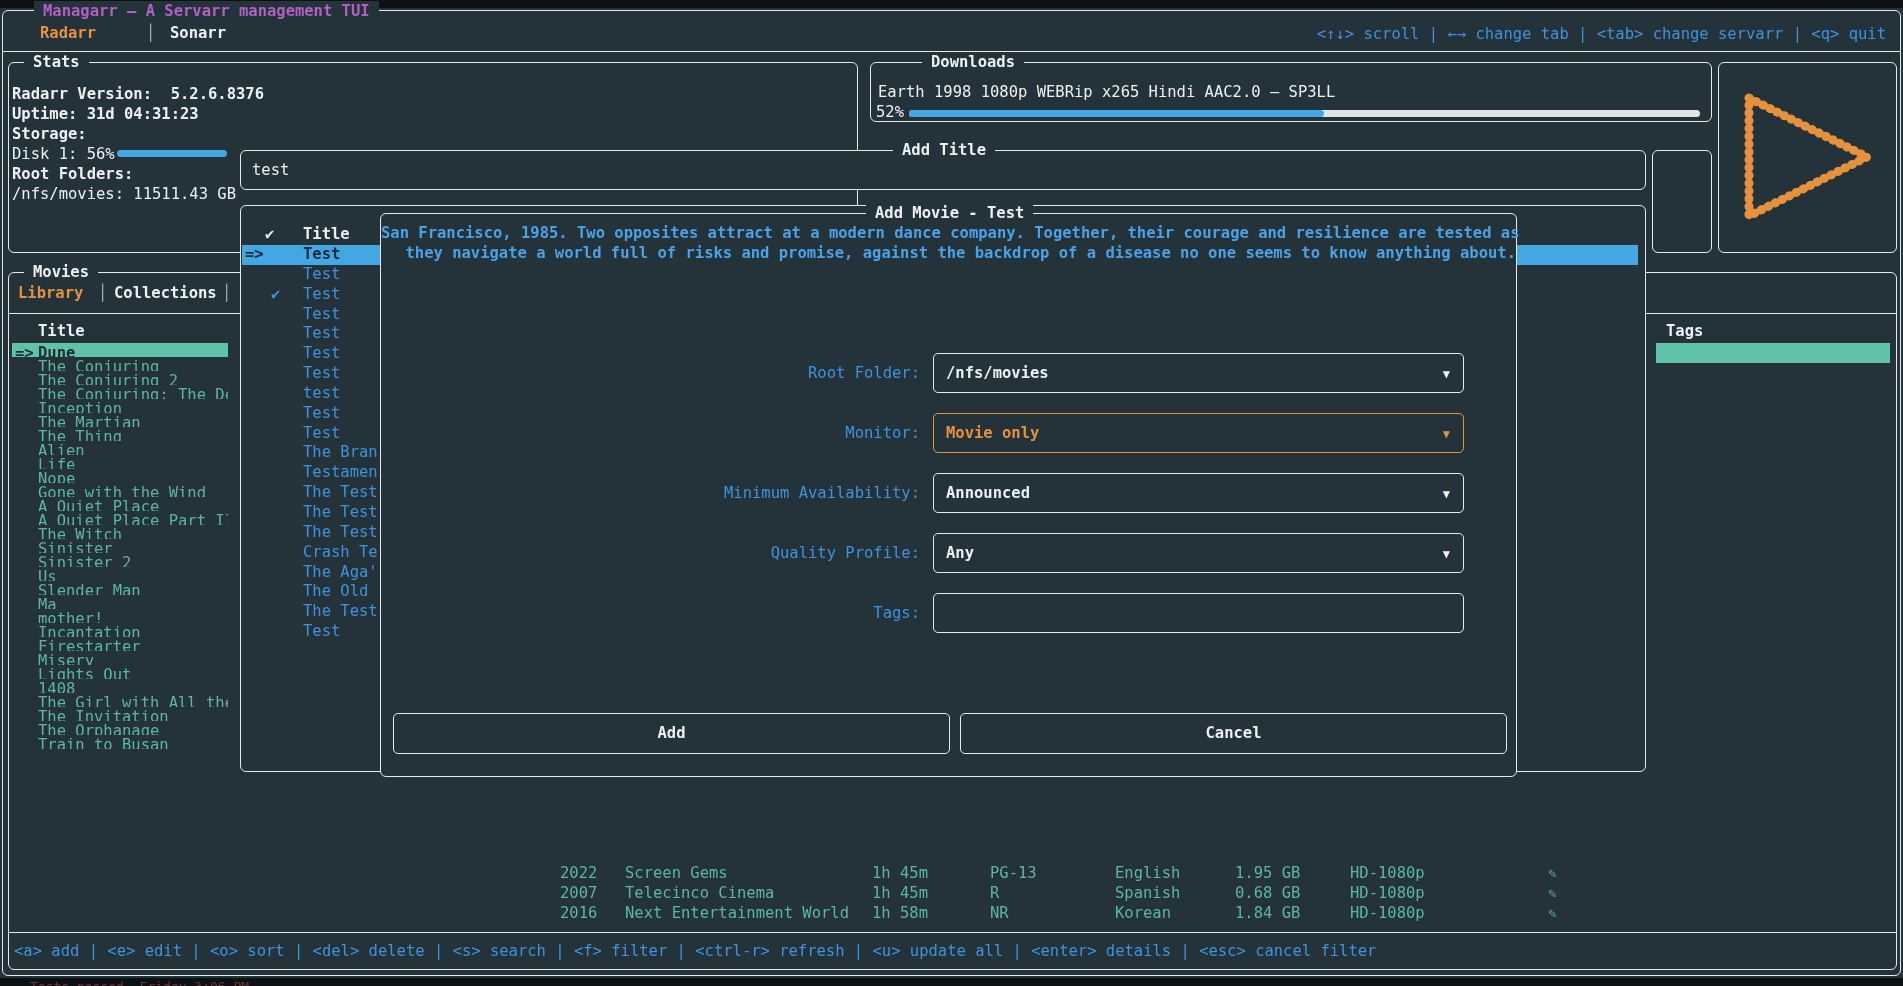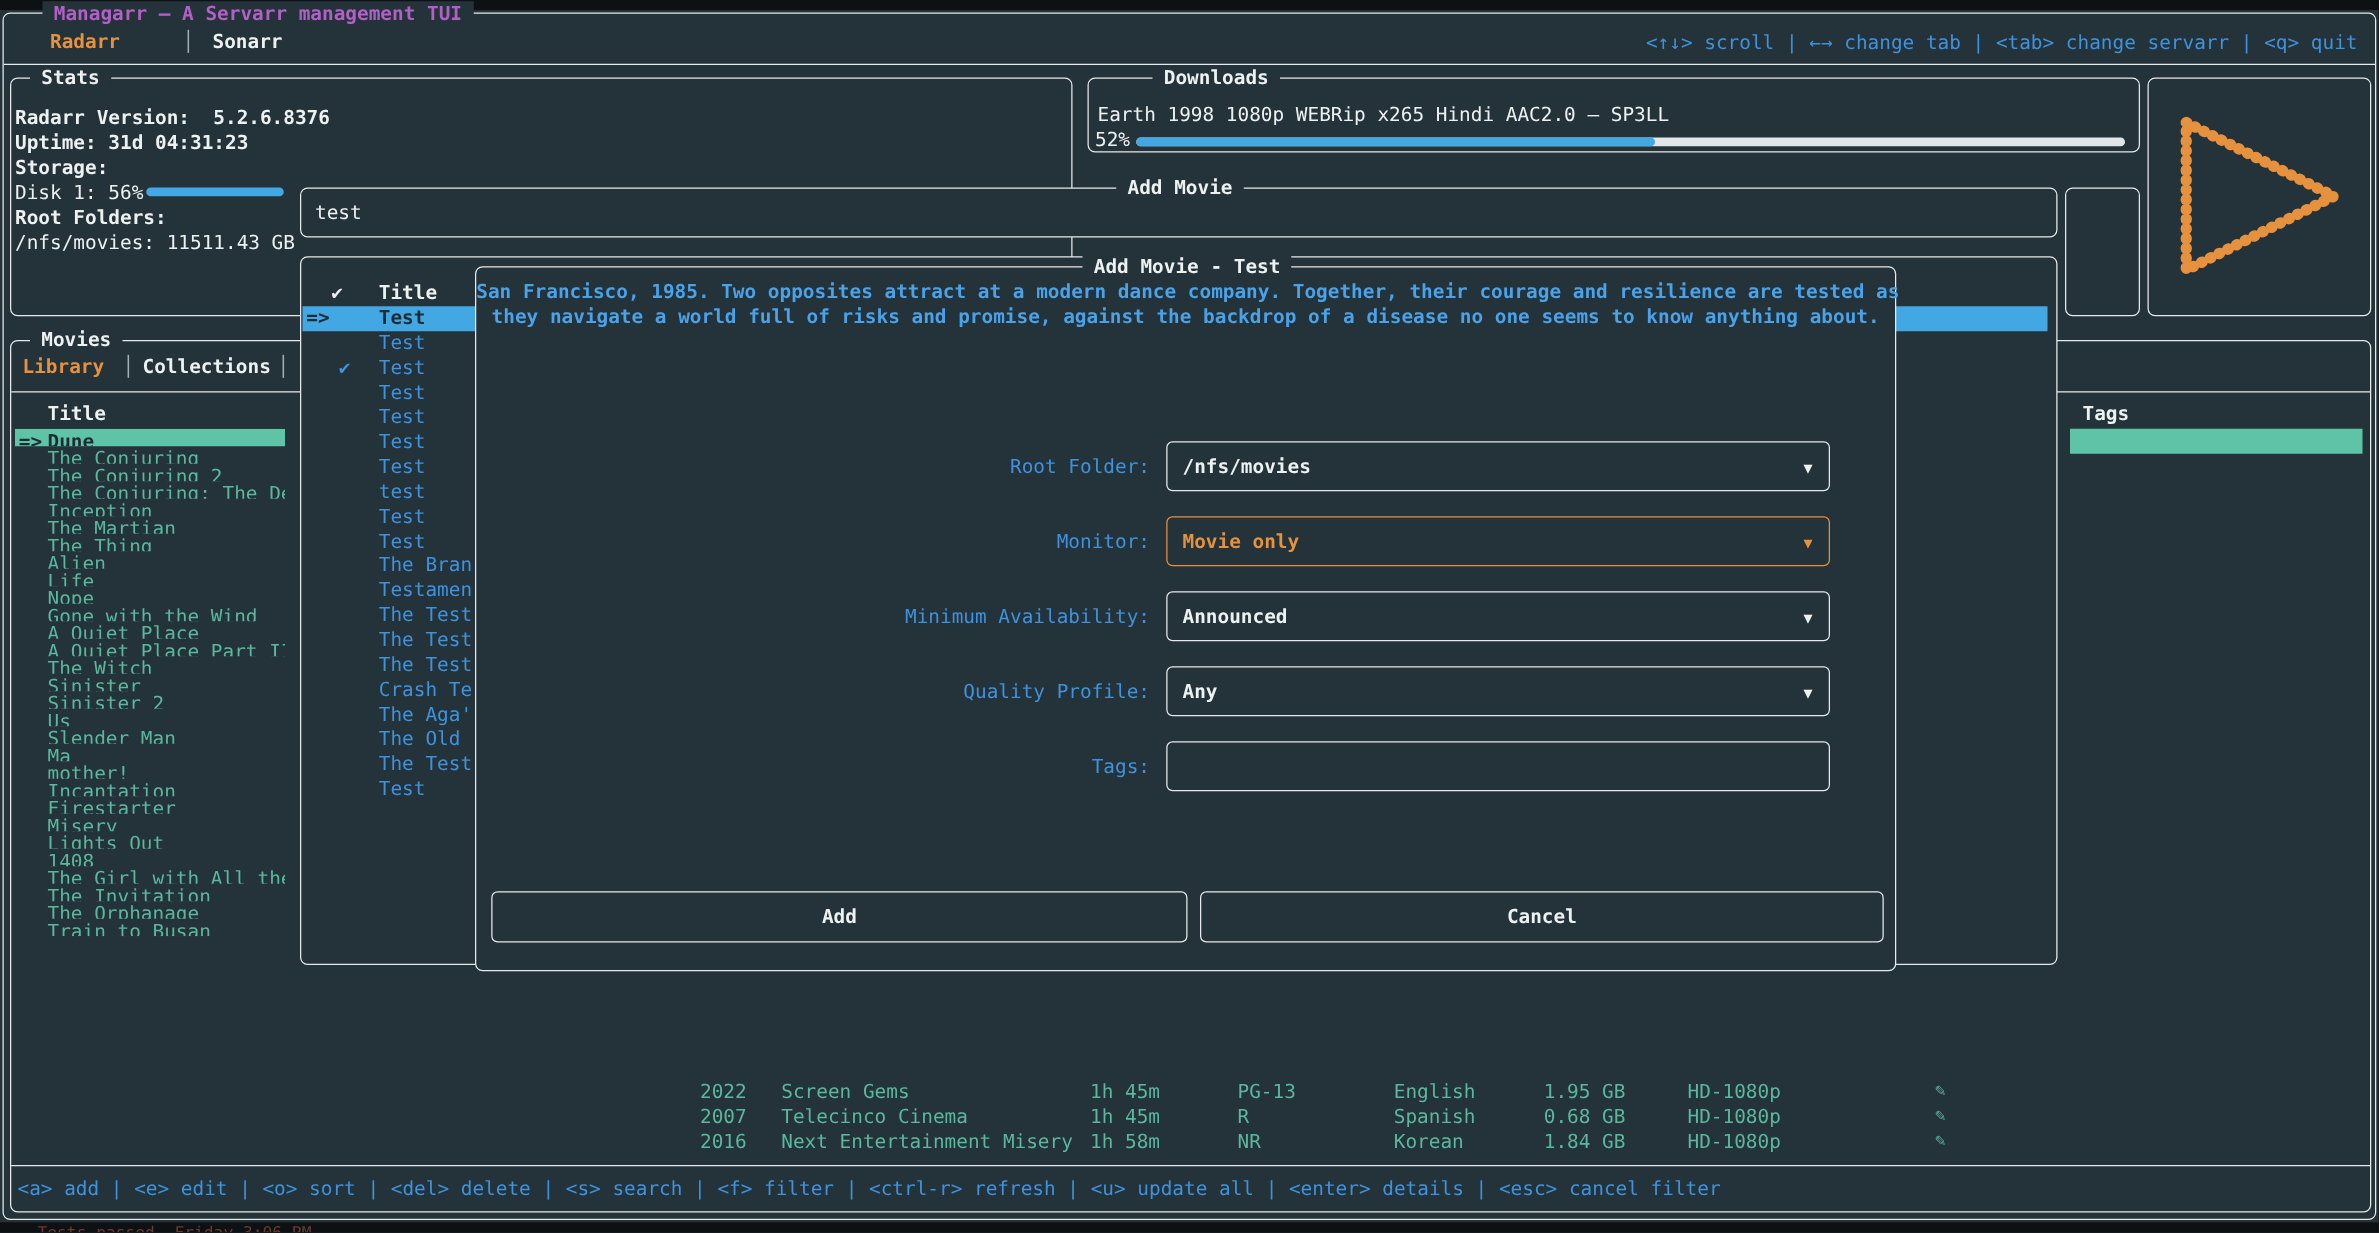--- a/index.html
+++ b/index.html
@@ -154,34 +154,34 @@
     <span class="d-studio">Telecinco Cinema</span>
     <span class="d-run">1h 45m</span>
     <span class="d-rate">R</span>
     <span class="d-lang">Spanish</span>
     <span class="d-size">0.68 GB</span>
     <span class="d-qual">HD-1080p</span>
     <span class="d-icon">✎</span>
   </div>
       <div class="drow">
     <span class="d-year">2016</span>
-    <span class="d-studio">Next Entertainment Misery</span>
+    <span class="d-studio">Next Entertainment World</span>
     <span class="d-run">1h 58m</span>
     <span class="d-rate">NR</span>
     <span class="d-lang">Korean</span>
     <span class="d-size">1.84 GB</span>
     <span class="d-qual">HD-1080p</span>
     <span class="d-icon">✎</span>
   </div>
     </div>
   <div class="line" style="left:9px;top:932px;width:1887px"></div>
   <div class="txt blue" style="left:14px;top:941px">&lt;a&gt; add | &lt;e&gt; edit | &lt;o&gt; sort | &lt;del&gt; delete | &lt;s&gt; search | &lt;f&gt; filter | &lt;ctrl-r&gt; refresh | &lt;u&gt; update all | &lt;enter&gt; details | &lt;esc&gt; cancel filter</div>
 
   <div class="panel" style="left:240px;top:150px;width:1406px;height:40px"></div>
-  <div class="ptitle" style="left:893px;top:140px">Add Movie</div>
+  <div class="ptitle" style="left:893px;top:140px">Add Title</div>
   <div class="txt white" style="left:252px;top:160px">test</div>
 
   <div class="panel" style="left:240px;top:205px;width:1406px;height:567px"></div>
   <div class="txt white bold" style="left:265px;top:224px">✔</div>
   <div class="txt white bold" style="left:303px;top:224px">Title</div>
   <div id="res-rows">
       <div class="rrow"><span class="mk">=&gt;</span><span class="ck"></span><span>Test</span></div>
       <div class="rrow"><span class="mk"></span><span class="ck"></span><span>Test</span></div>
       <div class="rrow"><span class="mk"></span><span class="ck">✔</span><span>Test</span></div>
       <div class="rrow"><span class="mk"></span><span class="ck"></span><span>Test</span></div>
@@ -198,21 +198,21 @@
       <div class="rrow"><span class="mk"></span><span class="ck"></span><span>The Test</span></div>
       <div class="rrow"><span class="mk"></span><span class="ck"></span><span>Crash Te</span></div>
       <div class="rrow"><span class="mk"></span><span class="ck"></span><span>The Aga'</span></div>
       <div class="rrow"><span class="mk"></span><span class="ck"></span><span>The Old</span></div>
       <div class="rrow"><span class="mk"></span><span class="ck"></span><span>The Test</span></div>
       <div class="rrow"><span class="mk"></span><span class="ck"></span><span>Test</span></div>
     </div>
 
   <div class="panel" style="left:380px;top:213px;width:1137px;height:564px">
     <div class="txt" style="left:0;top:9px;width:100%;text-align:center;color:var(--descblue);font-weight:bold">San Francisco, 1985. Two opposites attract at a modern dance company. Together, their courage and resilience are tested as</div>
-    <div class="txt" style="left:0;top:29px;width:100%;text-align:center;color:var(--descblue);font-weight:bold">they navigate a world full of risks and promise, against the backdrop of a disease no one seems to know anything about.</div>
+    <div class="txt" style="left:0;top:29px;width:100%;text-align:right;color:var(--descblue);font-weight:bold">they navigate a world full of risks and promise, against the backdrop of a disease no one seems to know anything about.</div>
     <div id="fields">
         <div class="frow">
     <span class="flabel">Root Folder:</span>
     <span class="fbox">
             <span class="fval">/nfs/movies</span>
             <span class="farrow">▼</span>
           </span>
   </div>
         <div class="frow">
     <span class="flabel">Monitor:</span>

